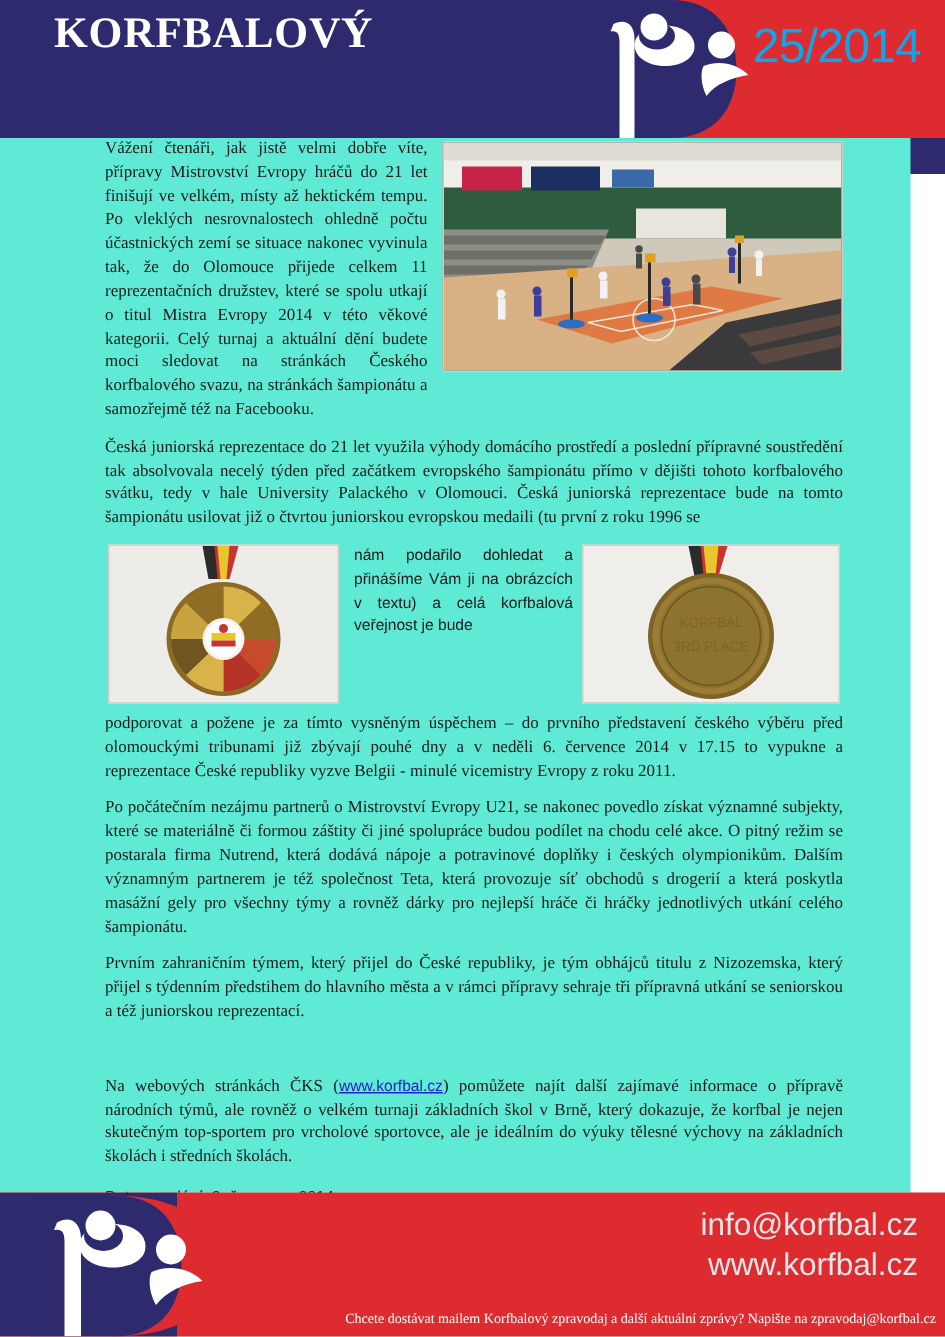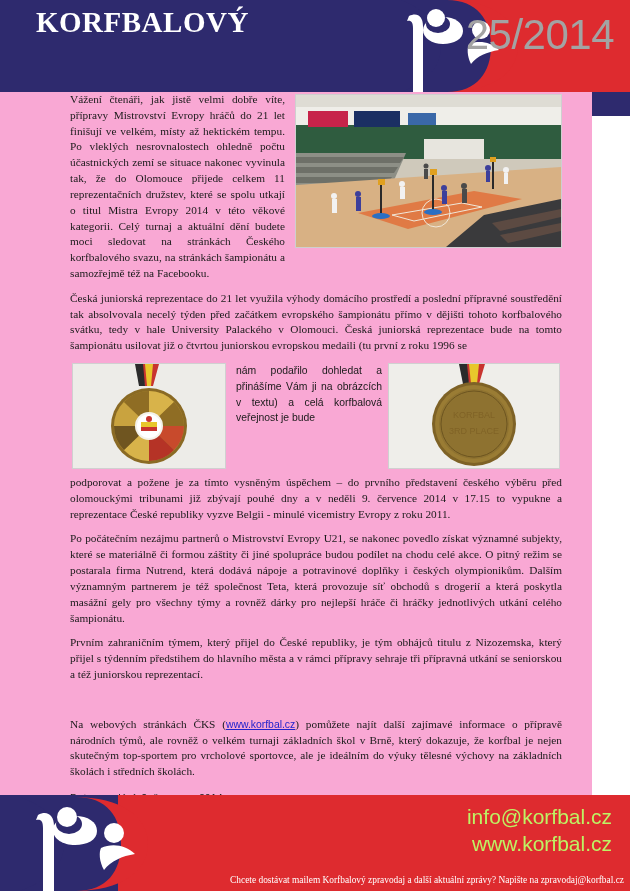--- a/index.html
+++ b/index.html
@@ -55,22 +55,22 @@
     letter-spacing: 1.2px;
     color: #ffffff;
     line-height: 1.2;
     white-space: nowrap;
   }
   .issue-number {
     position: absolute;
     right: 16px;
     top: 14px;
     font-family: "Liberation Sans", sans-serif;
-    font-size: 42px;
-    color: #a3a3a3;
+    font-size: 32px;
+    color: #0ea5e9;
     letter-spacing: -0.5px;
     line-height: 1;
     z-index: 6;
     white-space: nowrap;
   }
   .header-logo {
     position: absolute;
     left: 383px;
     top: 0;
     width: 135px;
@@ -78,21 +78,22 @@
     z-index: 4;
   }
 
   
   .content {
     position: absolute;
     left: 0;
     top: 92px;
     width: 592px;
     height: 703px;
-    background: #f9a8d4;
+    background: #5eead4;
+    padding-left: 15px;
   }
   .col {
     position: absolute;
     left: 70px;
     top: 0;
     width: 492px;
   }
 
   p.para {
     font-family: "Liberation Serif", serif;
@@ -184,21 +185,21 @@
     width: 140px;
     height: 94px;
     z-index: 4;
   }
   .footer-contacts {
     position: absolute;
     right: 18px;
     top: 8px;
     text-align: right;
     font-family: "Liberation Sans", sans-serif;
-    color: #bef264;
+    color: #e5e5e5;
     z-index: 5;
   }
   .footer-email, .footer-web {
     font-size: 21px;
     line-height: 1.30;
     white-space: nowrap;
   }
   .footer-note {
     position: absolute;
     left: 0;
@@ -351,21 +352,21 @@
           <circle cx="85" cy="60" r="42" fill="#7e6226"></circle>
           <circle cx="85" cy="60" r="39" fill="#9a7c34"></circle>
           <circle cx="85" cy="60" r="35" fill="#8e7230"></circle>
           <circle cx="85" cy="60" r="33" fill="none" stroke="#6d5520" stroke-width="1"></circle>
           <text x="85" y="54" font-family="Liberation Sans, sans-serif" font-size="9" fill="#7a5c22" text-anchor="middle" opacity="0.7">KORFBAL</text>
           <text x="85" y="70" font-family="Liberation Sans, sans-serif" font-size="9" fill="#7a5c22" text-anchor="middle" opacity="0.7">3RD PLACE</text>
         </svg>
       </div>
     </div>
 
-    <p class="para">podporovat a požene je za tímto vysněným úspěchem – do prvního představení českého výběru před olomouckými tribunami již zbývají pouhé dny a v neděli 9. července 2014 v 17.15 to vypukne a reprezentace České republiky vyzve Belgii - minulé vicemistry Evropy z roku 2011.</p>
+    <p class="para">podporovat a požene je za tímto vysněným úspěchem – do prvního představení českého výběru před olomouckými tribunami již zbývají pouhé dny a v neděli 6. července 2014 v 17.15 to vypukne a reprezentace České republiky vyzve Belgii - minulé vicemistry Evropy z roku 2011.</p>
 
     <p class="para">Po počátečním nezájmu partnerů o Mistrovství Evropy U21, se nakonec povedlo získat významné subjekty, které se materiálně či formou záštity či jiné spolupráce budou podílet na chodu celé akce. O pitný režim se postarala firma Nutrend, která dodává nápoje a potravinové doplňky i českých olympionikům. Dalším významným partnerem je též společnost Teta, která provozuje síť obchodů s drogerií a která poskytla masážní gely pro všechny týmy a rovněž dárky pro nejlepší hráče či hráčky jednotlivých utkání celého šampionátu.</p>
 
     <p class="para">Prvním zahraničním týmem, který přijel do České republiky, je tým obhájců titulu z Nizozemska, který přijel s týdenním předstihem do hlavního města a v rámci přípravy sehraje tři přípravná utkání se seniorskou a též juniorskou reprezentací.</p>
 
     <p class="para last"><span>Na webových stránkách ČKS (</span><a class="link" href="#">www.korfbal.cz</a><span>) pomůžete najít další zajímavé informace o přípravě národních týmů, ale rovněž o velkém turnaji základních škol v Brně,  který dokazuje, že korfbal je nejen skutečným top-sportem pro vrcholové sportovce, ale je ideálním do výuky tělesné výchovy na základních školách i středních školách.</span></p>
 
     <p class="date-line">Datum vydání: 2. července 2014</p>
   </div>
 </div>

